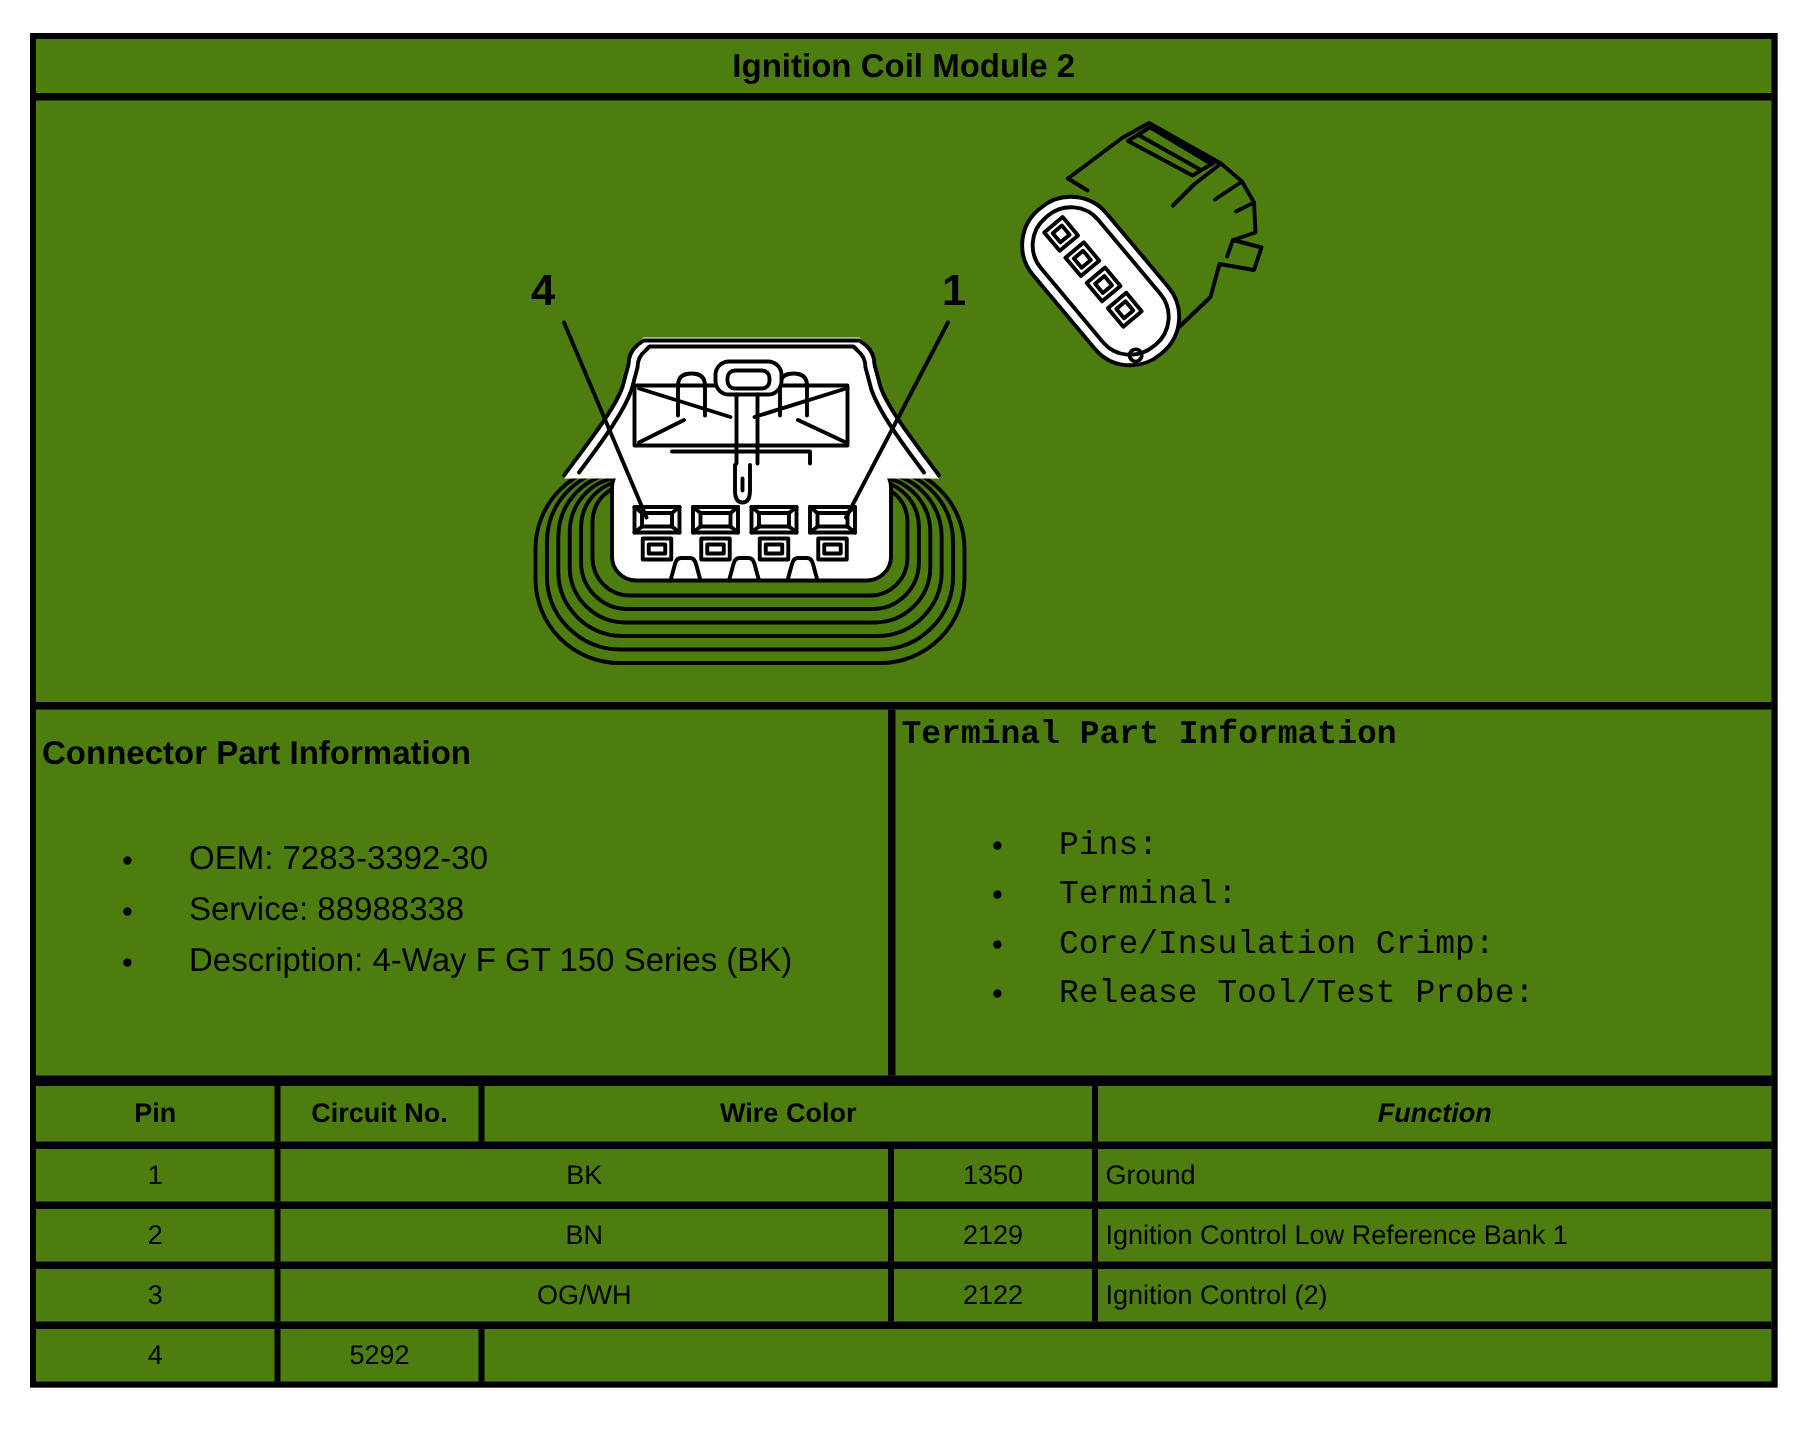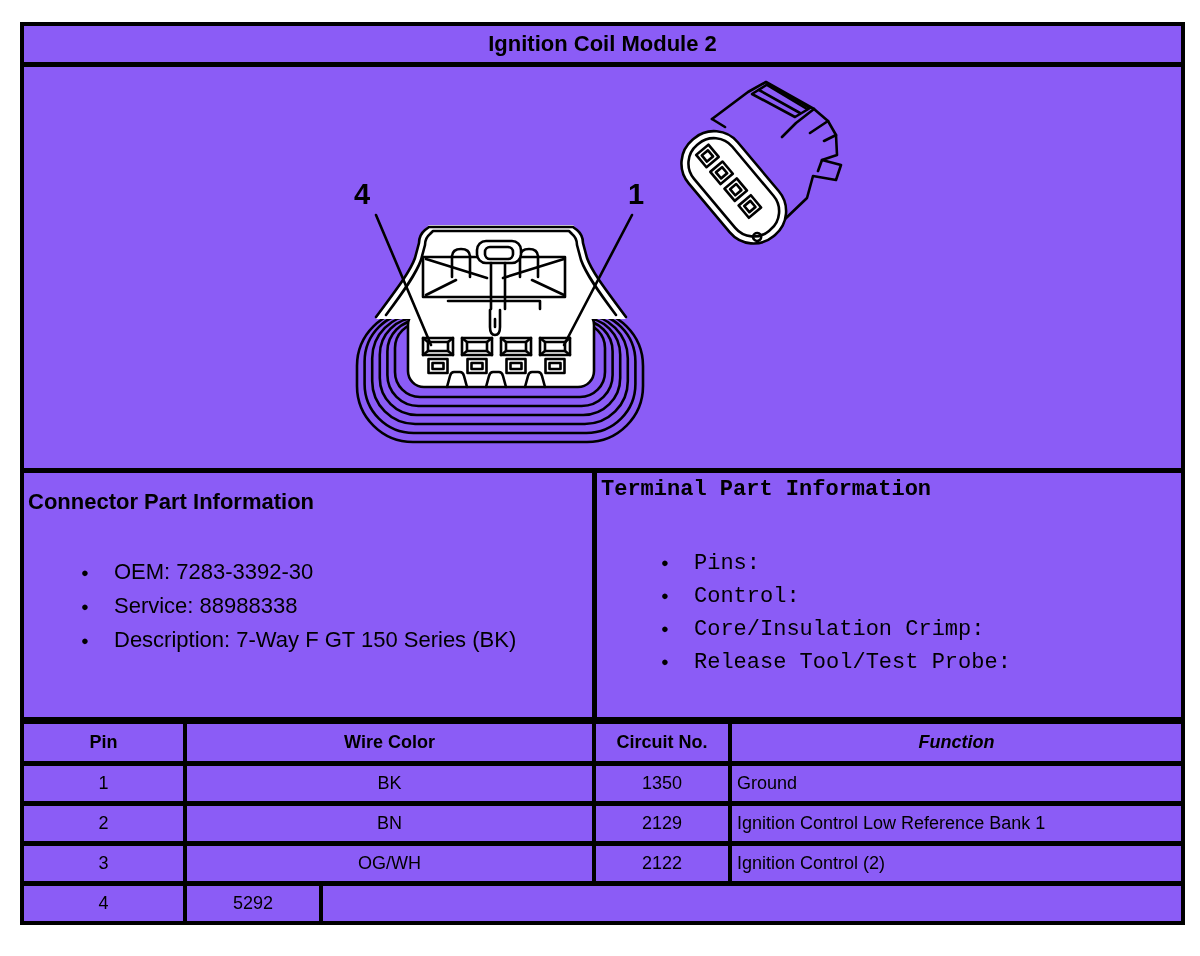--- a/index.html
+++ b/index.html
@@ -4,21 +4,21 @@
 <style>
   html,body{margin:0;padding:0;}
   body{
     width:1200px;height:956px;position:relative;
     background:#ffffff;color:#000;
     font-family:"Liberation Sans", sans-serif;
     -webkit-font-smoothing:antialiased;
   }
   .frame{
     position:absolute;left:20px;top:22px;width:1157px;
-    border:4px solid #000;background:#8b5cf6;
+    border:4px solid #000;background:#4d7c0f;
   }
   
   .title-row{
     height:36px;border-bottom:5px solid #000;
     display:flex;align-items:center;justify-content:center;
     font-size:22px;font-weight:bold;
   }
   
   .diagram-cell{
     position:relative;height:401px;border-bottom:5px solid #000;overflow:hidden;
@@ -43,21 +43,21 @@
   .terminal-cell .cell-heading{top:4px;}
   .bullet-list{position:absolute;left:0;right:0;}
   .connector-cell .bullet-list{top:82px;}
   .terminal-cell .bullet-list{top:74px;}
   .bullet-item{display:flex;align-items:center;height:34px;}
   .terminal-cell .bullet-item{height:33px;}
   .bullet-marker{
     margin-left:57px;width:12px;font-size:13px;line-height:1;flex:none;
   }
   .terminal-cell .bullet-marker{margin-left:64px;}
-  .bullet-text{margin-left:21px;font-size:22px;white-space:nowrap;}
+  .bullet-text{margin-left:33px;font-size:22px;white-space:nowrap;}
   
   .tbl-header{display:flex;height:37px;border-bottom:5px solid #000;font-weight:bold;}
   .tbl-row{display:flex;height:35px;border-bottom:5px solid #000;}
   .tbl-row:last-child{border-bottom:none;}
   .cell{display:flex;align-items:center;justify-content:center;font-size:18px;}
   .c-pin{width:159px;border-right:4px solid #000;flex:none;}
   .c-wire{width:405px;border-right:4px solid #000;flex:none;}
   .c-circuit{width:132px;border-right:4px solid #000;flex:none;}
   .c-func{flex:1;justify-content:flex-start;padding-left:5px;white-space:nowrap;overflow:hidden;}
 </style>
@@ -181,53 +181,53 @@
         <div class="bullet-item">
           <span class="bullet-marker">●</span>
           <span class="bullet-text">OEM: 7283-3392-30</span>
         </div>
         <div class="bullet-item">
           <span class="bullet-marker">●</span>
           <span class="bullet-text">Service: 88988338</span>
         </div>
         <div class="bullet-item">
           <span class="bullet-marker">●</span>
-          <span class="bullet-text">Description: 7-Way F GT 150 Series (BK)</span>
+          <span class="bullet-text">Description: 4-Way F GT 150 Series (BK)</span>
         </div>
       </div>
     </div>
 
     <div class="terminal-cell">
       <div class="cell-heading">Terminal Part Information</div>
       <div class="bullet-list">
         <div class="bullet-item">
           <span class="bullet-marker">●</span>
           <span class="bullet-text">Pins:</span>
         </div>
         <div class="bullet-item">
           <span class="bullet-marker">●</span>
-          <span class="bullet-text">Control:</span>
+          <span class="bullet-text">Terminal:</span>
         </div>
         <div class="bullet-item">
           <span class="bullet-marker">●</span>
           <span class="bullet-text">Core/Insulation Crimp:</span>
         </div>
         <div class="bullet-item">
           <span class="bullet-marker">●</span>
           <span class="bullet-text">Release Tool/Test Probe:</span>
         </div>
       </div>
     </div>
   </div>
 
   <div>
     <div class="tbl-header">
       <div class="cell c-pin">Pin</div>
+      <div class="cell c-circuit">Circuit No.</div>
       <div class="cell c-wire">Wire Color</div>
-      <div class="cell c-circuit">Circuit No.</div>
       <div class="cell c-func" style="justify-content:center;padding-left:0;font-style:italic;">Function</div>
     </div>
 
     <div class="tbl-row">
       <div class="cell c-pin">1</div>
       <div class="cell c-wire">BK</div>
       <div class="cell c-circuit">1350</div>
       <div class="cell c-func">Ground</div>
     </div>
     <div class="tbl-row">

